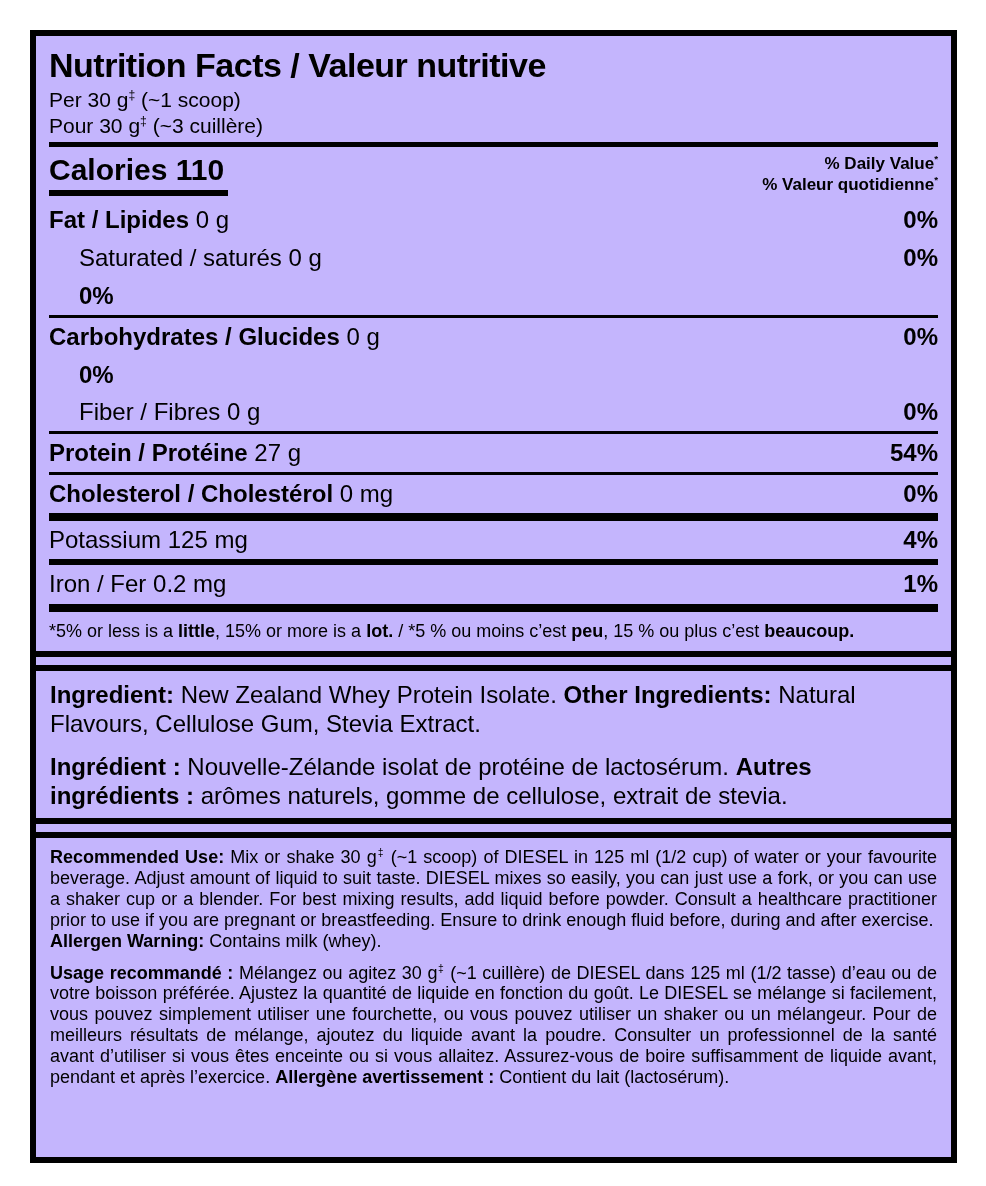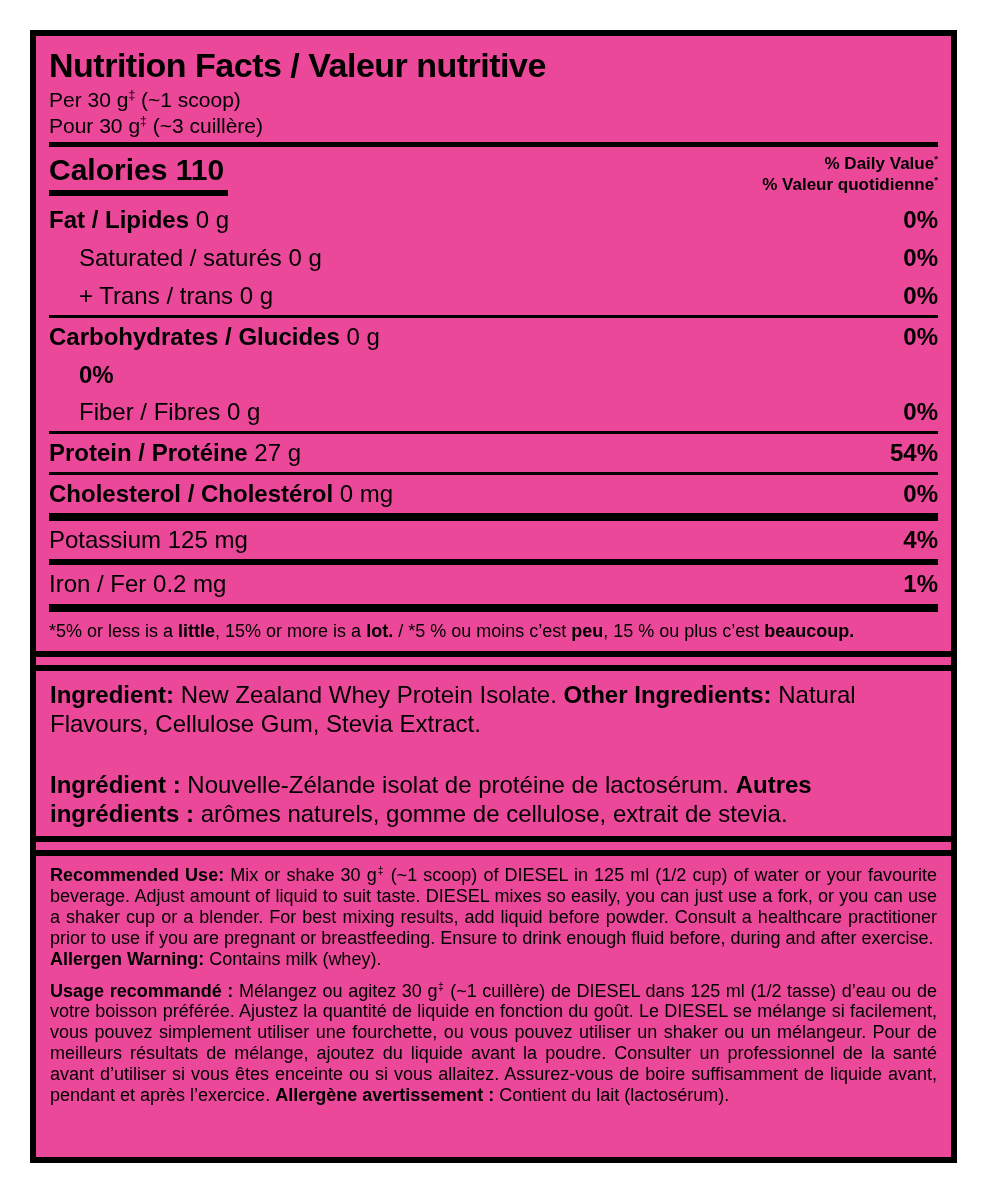--- a/index.html
+++ b/index.html
@@ -14,21 +14,21 @@
     -webkit-font-smoothing: antialiased;
   }
   .label-frame {
     position: absolute;
     left: 30px;
     top: 30px;
     width: 927px;
     height: 1133px;
     box-sizing: border-box;
     border: 6px solid #000;
-    background: #ec4899;
+    background: #c4b5fd;
     overflow: hidden;
     display: flex;
     flex-direction: column;
   }
   
   .sec-nutrition { padding: 6px 13px 0 13px; }
   .nf-title {
     font-size: 34px;
     font-weight: bold;
     line-height: 1.15;
@@ -82,21 +82,21 @@
   }
   
   .divider {
     border-top: 6px solid #000;
     border-bottom: 6px solid #000;
     height: 8px;
     flex: none;
   }
   
   .sec-ingredients { padding: 9px 14px 8px 14px; font-size: 24px; line-height: 1.22; }
-  .sec-ingredients .para + .para { margin-top: 31px; }
+  .sec-ingredients .para + .para { margin-top: 13px; }
   
   .sec-use {
     padding: 9px 14px 8px 14px;
     font-size: 18px;
     line-height: 1.16;
     text-align: justify;
   }
   .sec-use .para + .para { margin-top: 11px; }
 </style>
 </head>
@@ -124,21 +124,20 @@
 
       <div class="nrow">
         <div class="nm"><span class="b">Fat / Lipides</span><span> 0 g</span></div>
         <div class="dv">0%</div>
       </div>
       <div class="nrow ind">
         <div class="nm"><span>Saturated / saturés</span><span> 0 g</span></div>
         <div class="dv">0%</div>
       </div>
       <div class="nrow ind">
-        <div class="nm"><span>+ Trans / trans</span><span> 0 g</span></div>
         <div class="dv">0%</div>
       </div>
 
       <div class="r3"></div>
 
       <div class="nrow">
         <div class="nm"><span class="b">Carbohydrates / Glucides</span><span> 0 g</span></div>
         <div class="dv">0%</div>
       </div>
       <div class="nrow ind">

